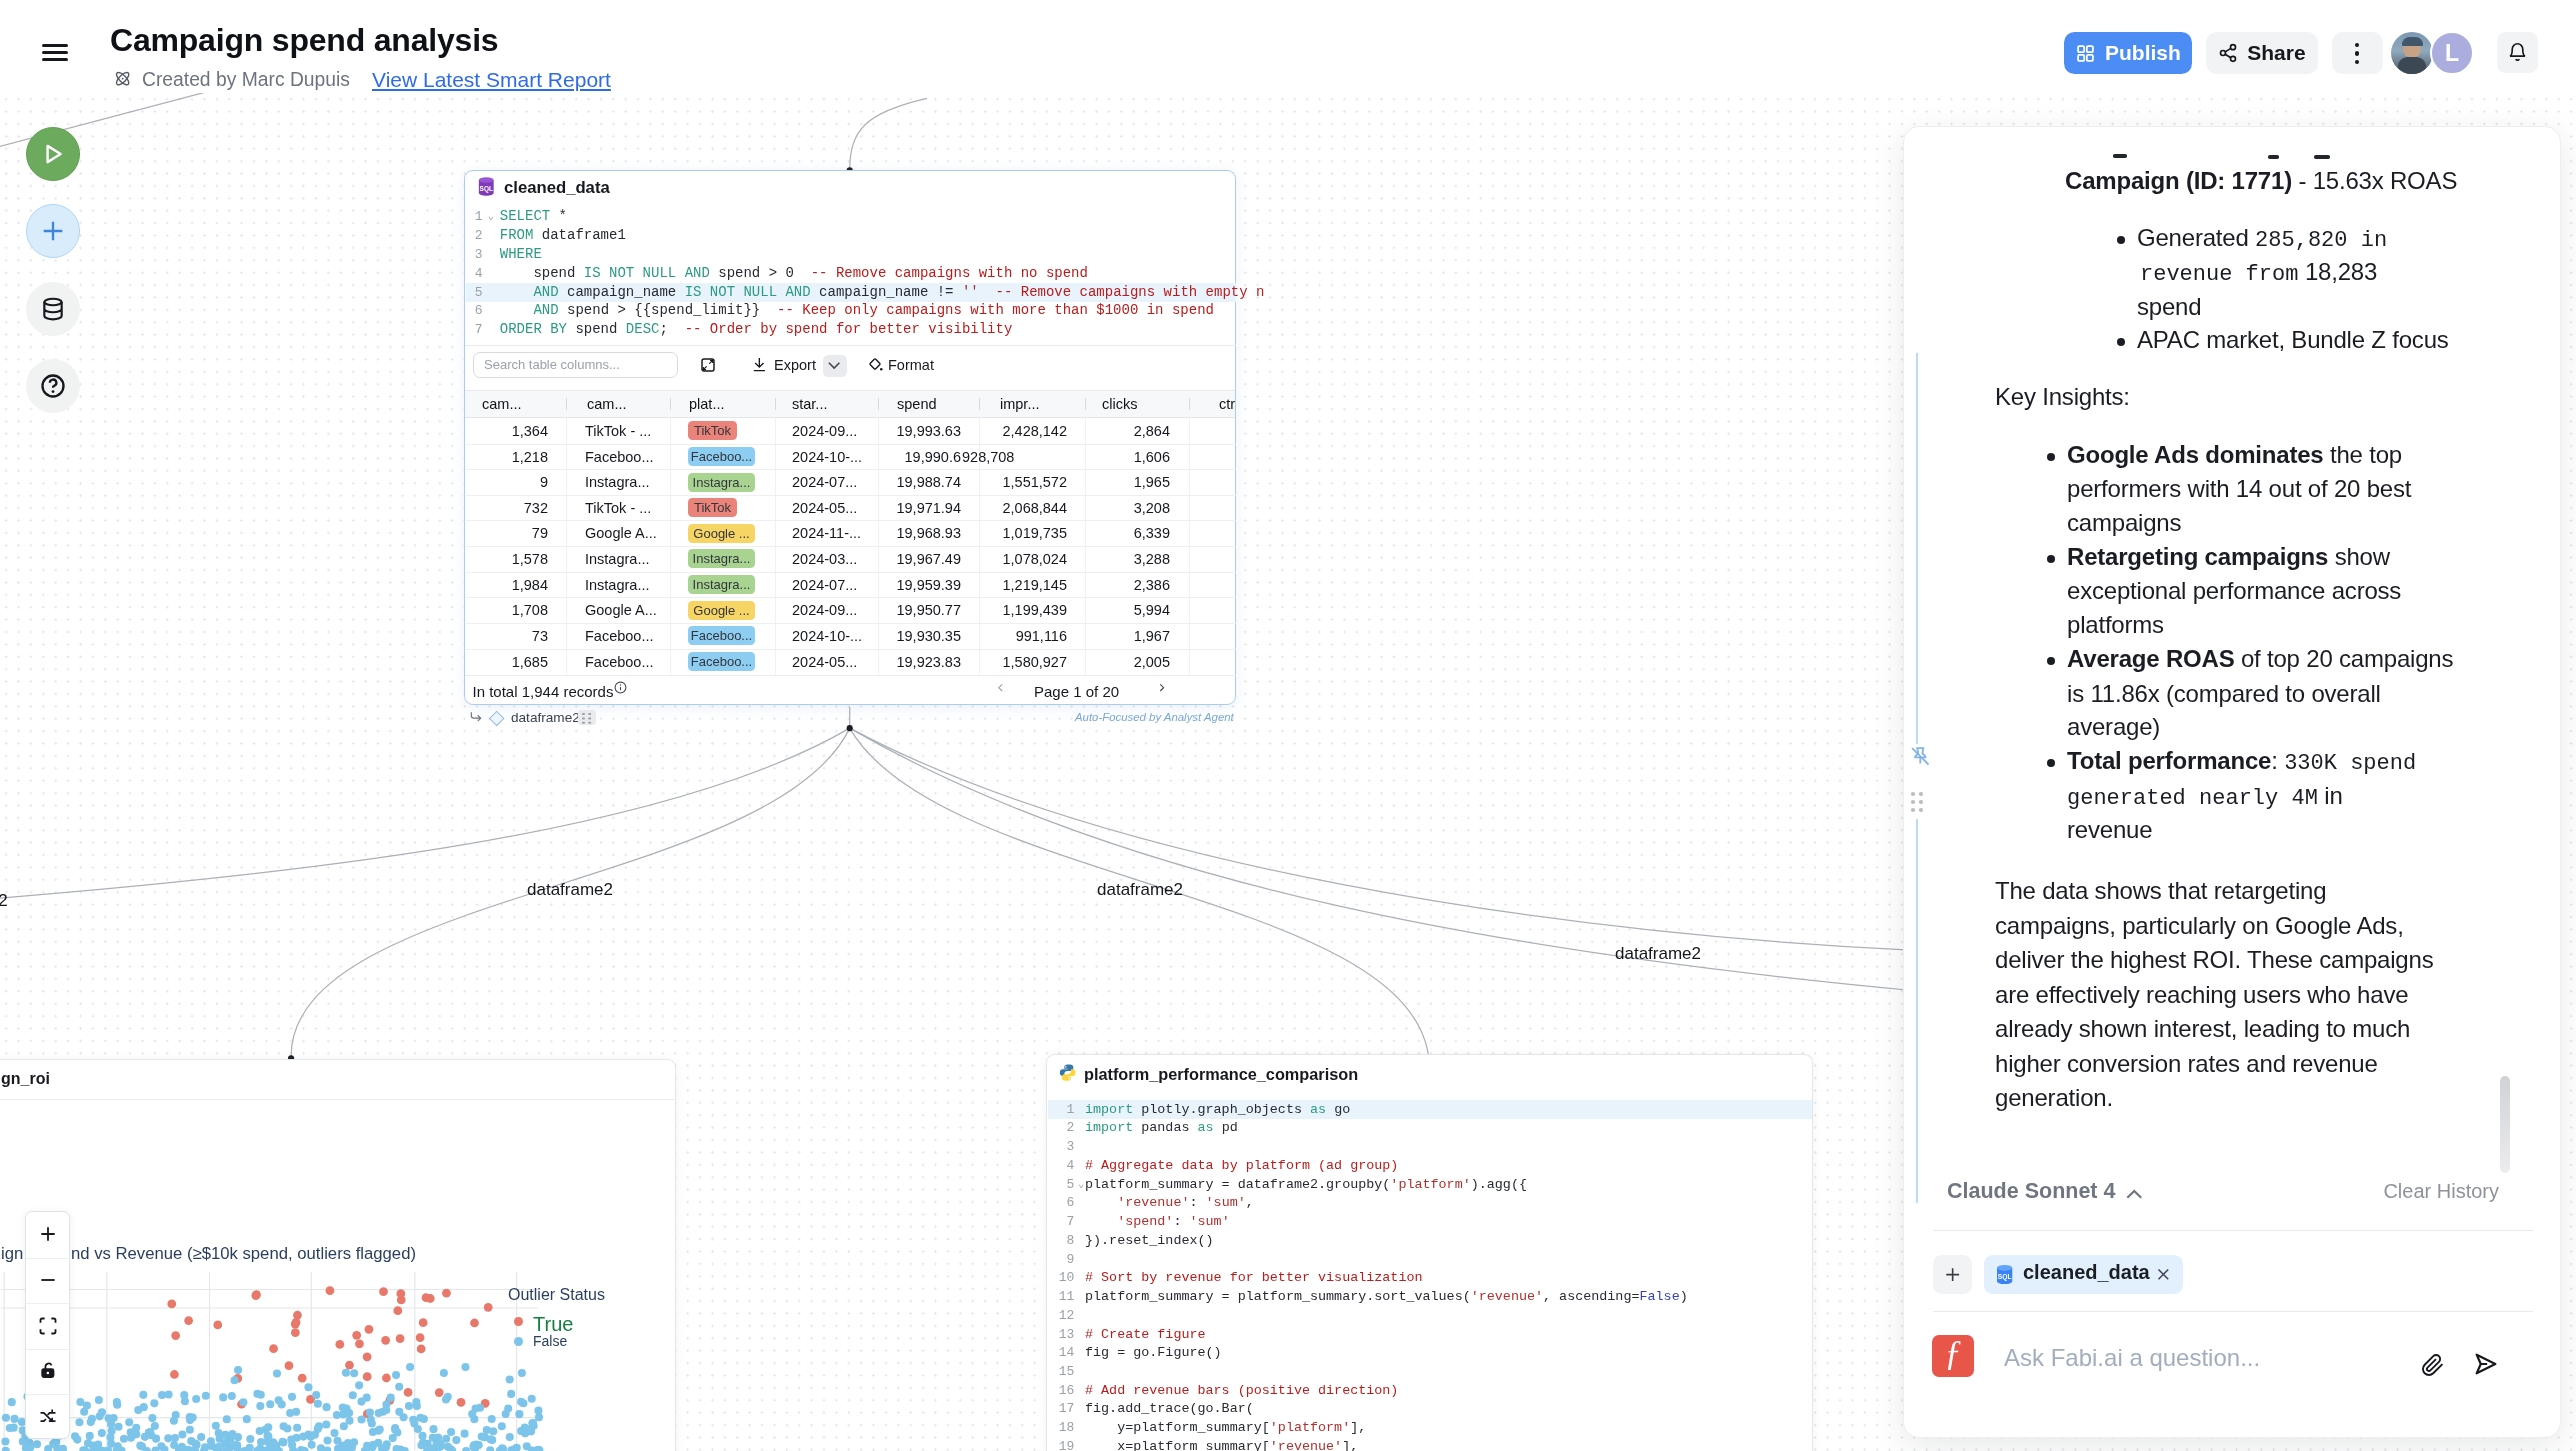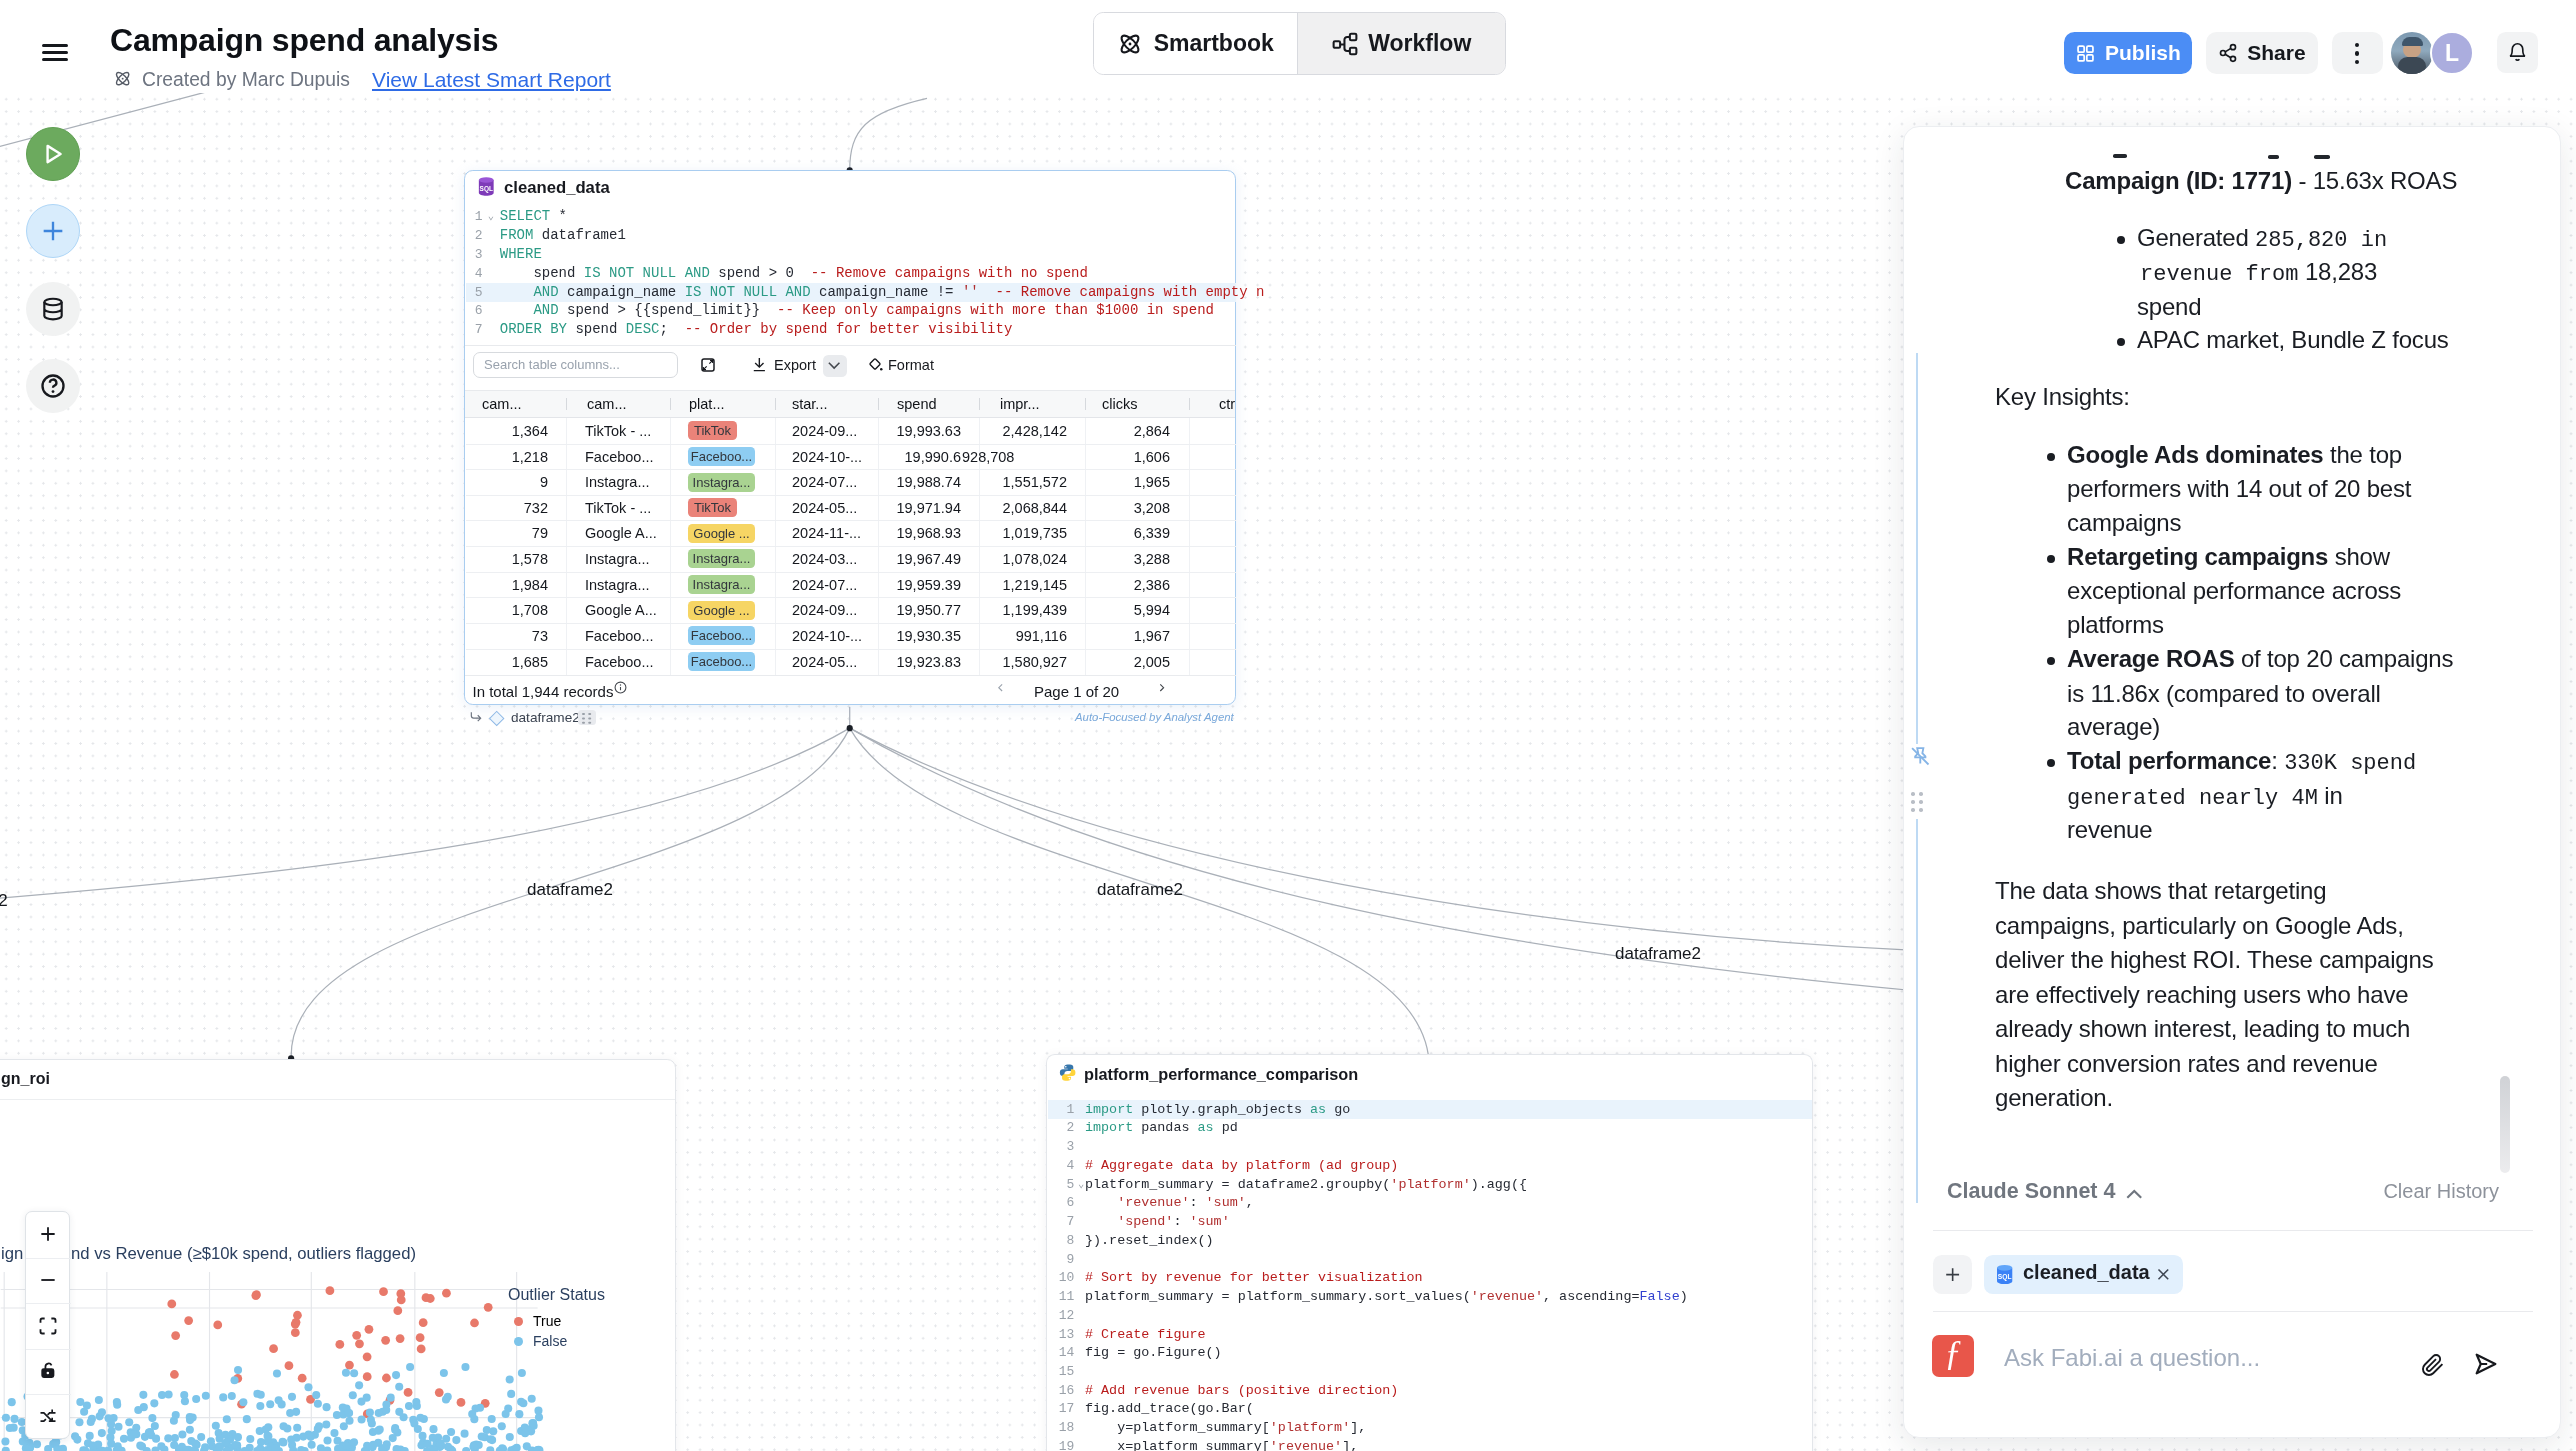--- a/index.html
+++ b/index.html
@@ -51,39 +51,20 @@
 <div class="abs" style="left:42px;top:58px;width:25.5px;height:2.6px;background:#15181d;border-radius:1.8px"></div>
 <div class="abs" style="left:110px;top:22px;font-size:32px;font-weight:700;color:#0e1116;letter-spacing:-0.2px">Campaign spend analysis</div>
 <svg class="abs" style="left:113px;top:69px" width="19.3" height="19.3" viewBox="0 0 24 24" fill="none" stroke="#555b66" stroke-width="1.8">
       <ellipse cx="12" cy="12" rx="10" ry="4.2" transform="rotate(45 12 12)"></ellipse>
       <ellipse cx="12" cy="12" rx="10" ry="4.2" transform="rotate(-45 12 12)"></ellipse>
       <circle cx="12" cy="12" r="1.2" fill="#555b66" stroke="none"></circle>
     </svg>
 <div class="abs" style="left:142px;top:69px;font-size:19.3px;color:#6d7480">Created by Marc Dupuis</div>
 <div class="abs" style="left:372px;top:68px;font-size:21px;color:#2e6be6;text-decoration:underline">View Latest Smart Report</div>
 
-<div class="abs" style="left:1093px;top:12.3px;width:413px;height:63px;border:1.3px solid #d8dadf;border-radius:10.5px;overflow:hidden;display:flex">
-<div style="width:204px;background:#fff;display:flex;align-items:center;justify-content:center;gap:10.5px;border-right:1.3px solid #d8dadf">
-<svg width="26" height="26" viewBox="0 0 24 24" fill="none" stroke="#16181d" stroke-width="1.9">
-          <ellipse cx="12" cy="12" rx="10" ry="4.4" transform="rotate(45 12 12)"></ellipse>
-          <ellipse cx="12" cy="12" rx="10" ry="4.4" transform="rotate(-45 12 12)"></ellipse>
-          <circle cx="12" cy="12" r="1.3" fill="#16181d" stroke="none"></circle>
-        </svg>
-<span style="font-size:23px;font-weight:700;color:#16181d">Smartbook</span>
-      </div>
-<div style="flex:1;background:#f0f0f1;display:flex;align-items:center;justify-content:center;gap:10.5px">
-<svg width="26" height="26" viewBox="0 0 24 24" fill="none" stroke="#16181d" stroke-width="1.9">
-          <rect x="1.5" y="9.5" width="6" height="6" rx="1.2"></rect>
-          <rect x="16.5" y="2.5" width="6" height="6" rx="1.2"></rect>
-          <rect x="16.5" y="15.5" width="6" height="6" rx="1.2"></rect>
-          <path d="M7.5 12.5 h4 M16.5 5.5 h-2.5 a2.5 2.5 0 0 0 -2.5 2.5 v8 a2.5 2.5 0 0 0 2.5 2.5 h2.5"></path>
-        </svg>
-<span style="font-size:23px;font-weight:700;color:#16181d">Workflow</span>
-      </div>
-</div>
 
 <div class="abs" style="left:2064px;top:32px;width:128px;height:42px;background:#4b8df5;border-radius:10.5px;display:flex;align-items:center;justify-content:center;gap:8.8px">
 <svg width="21" height="21" viewBox="0 0 24 24" fill="none" stroke="#fff" stroke-width="2">
         <rect x="3.5" y="3.5" width="7" height="7" rx="1.5"></rect>
         <rect x="13.5" y="3.5" width="7" height="7" rx="1.5"></rect>
         <rect x="3.5" y="13.5" width="7" height="7" rx="1.5"></rect>
         <rect x="13.5" y="13.5" width="7" height="7" rx="1.5"></rect>
       </svg>
 <span style="font-size:21px;font-weight:700;color:#fff">Publish</span>
     </div>
@@ -705,21 +686,21 @@
       <circle cx="266.5" cy="123.3" r="4.6" fill="#7cc4ea"></circle>
       <circle cx="393.5" cy="114.9" r="4.6" fill="#7cc4ea"></circle>
       <circle cx="454.2" cy="130.8" r="4.6" fill="#7cc4ea"></circle>
       <circle cx="580.1" cy="122.6" r="4.6" fill="#7cc4ea"></circle>
       <circle cx="408.5" cy="129.2" r="4.6" fill="#7cc4ea"></circle>
       <circle cx="350.8" cy="131.3" r="4.6" fill="#7cc4ea"></circle>
       <circle cx="314.9" cy="115.6" r="4.6" fill="#7cc4ea"></circle>
     </svg>
 <div class="abs" style="left:508px;top:1286px;font-size:16px;color:#2a3f5f">Outlier Status</div>
 <div class="abs" style="left:514px;top:1317px;width:8.8px;height:8.8px;border-radius:50%;background:#e8796a"></div>
-<div class="abs" style="left:533px;top:1313px;font-size:14px;color:#000000">True</div>
+<div class="abs" style="left:533px;top:1313px;font-size:20px;color:#15803d">True</div>
 <div class="abs" style="left:514px;top:1337px;width:8.8px;height:8.8px;border-radius:50%;background:#7cc4ea"></div>
 <div class="abs" style="left:533px;top:1333px;font-size:14px;color:#2a3f5f">False</div>
 
 <div class="abs" style="left:24.6px;top:1211px;width:45px;height:228px;background:#fff;border:0.9px solid #dfe3e7;border-radius:7px;box-shadow:0 1.8px 7px rgba(30,40,60,.08)">
 <svg style="position:absolute;left:12.3px;top:12.3px" width="20" height="20" viewBox="0 0 24 24" fill="none" stroke="#17191e" stroke-width="2.2">
         <path d="M12 4 v16 M4 12 h16"></path>
       </svg>
 <div style="position:absolute;left:0;top:46px;width:45px;height:0.9px;background:#eceef1"></div>
 <svg style="position:absolute;left:12.3px;top:58px" width="20" height="20" viewBox="0 0 24 24" fill="none" stroke="#17191e" stroke-width="2.2">
         <path d="M4 12 h16"></path>

